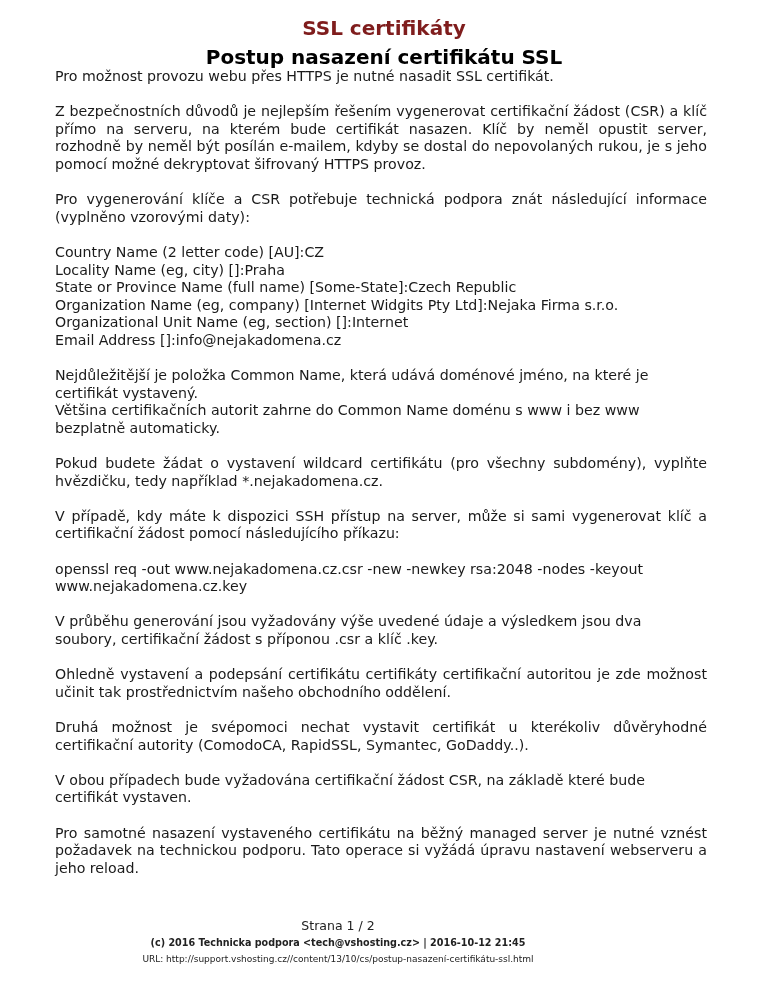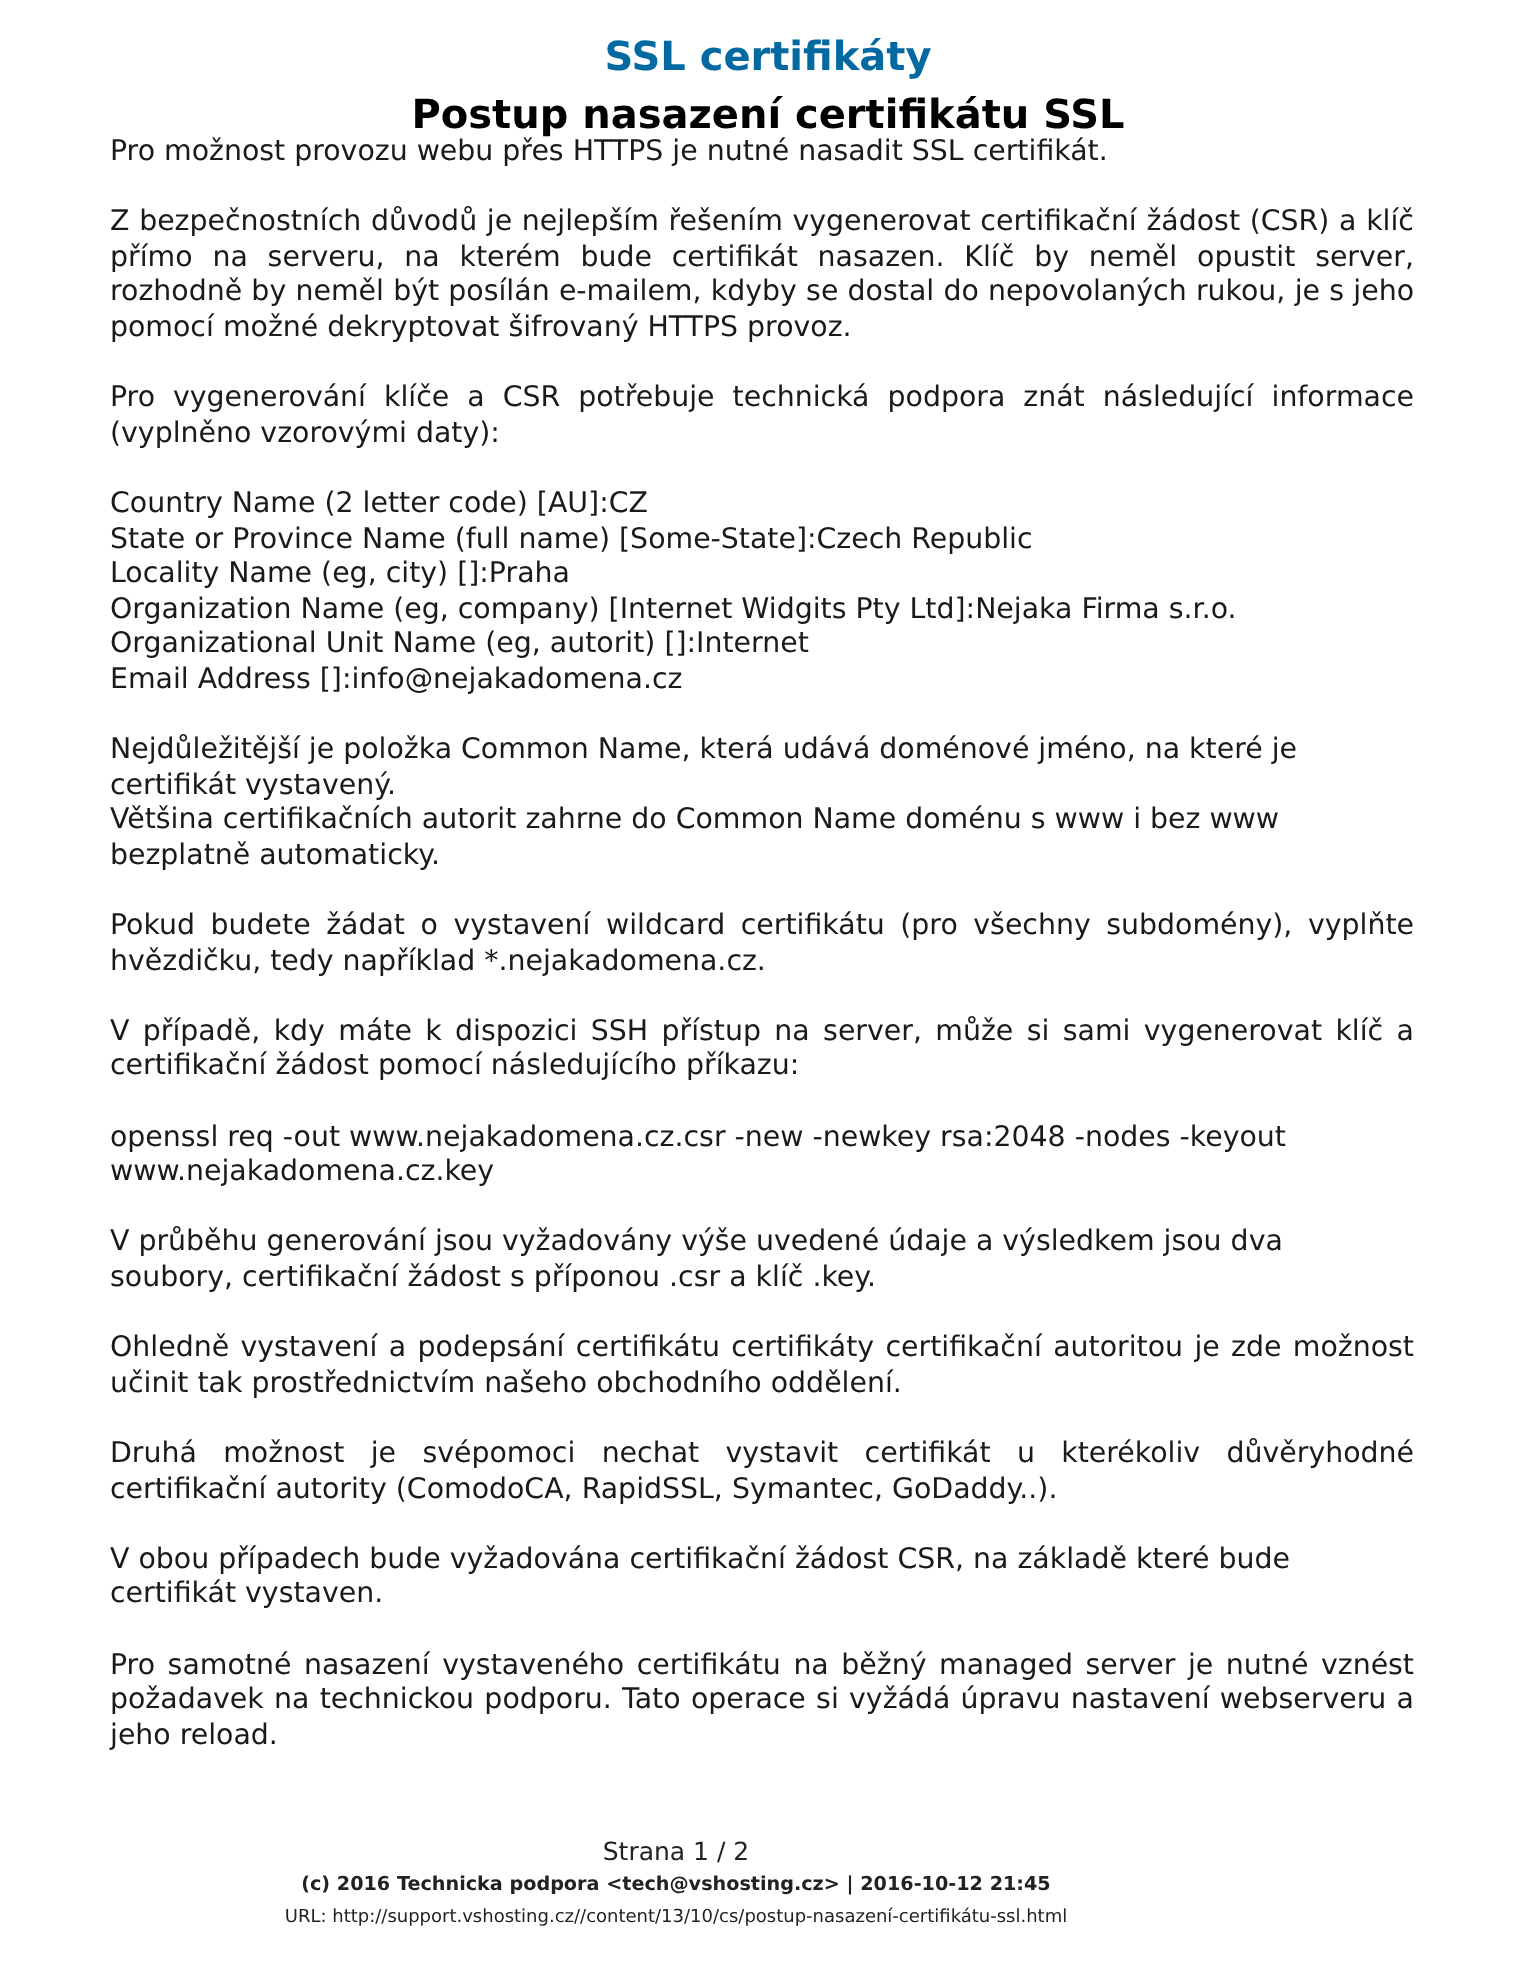--- a/index.html
+++ b/index.html
@@ -19,21 +19,21 @@
     position: absolute;
     left: 0;
     top: 14px;
     width: 768px;
     text-align: center;
   }
   .title {
     font-weight: bold;
     font-size: 20px;
     line-height: 28px;
-    color: #0369a1;
+    color: #7f1d1d;
     margin: 0;
   }
   .subtitle {
     font-weight: bold;
     font-size: 20px;
     line-height: 28px;
     color: #000;
     margin: 1px 0 0 0;
   }
   .content {
@@ -89,24 +89,24 @@
 
 <div class="content">
   <p class="nojust">Pro možnost provozu webu přes HTTPS je nutné nasadit SSL certifikát.</p>
 
   <p>Z bezpečnostních důvodů je nejlepším řešením vygenerovat certifikační žádost (CSR) a klíč přímo na serveru, na kterém bude certifikát nasazen. Klíč by neměl opustit server, rozhodně by neměl být posílán e-mailem, kdyby se dostal do nepovolaných rukou, je s jeho pomocí možné dekryptovat šifrovaný HTTPS provoz.</p>
 
   <p>Pro vygenerování klíče a CSR potřebuje technická podpora znát následující informace (vyplněno vzorovými daty):</p>
 
   <p class="nojust">
     <span class="line">Country Name (2 letter code) [AU]:CZ</span>
+    <span class="line">Locality Name (eg, city) []:Praha</span>
     <span class="line">State or Province Name (full name) [Some-State]:Czech Republic</span>
-    <span class="line">Locality Name (eg, city) []:Praha</span>
     <span class="line">Organization Name (eg, company) [Internet Widgits Pty Ltd]:Nejaka Firma s.r.o.</span>
-    <span class="line">Organizational Unit Name (eg, autorit) []:Internet</span>
+    <span class="line">Organizational Unit Name (eg, section) []:Internet</span>
     <span class="line">Email Address []:info@nejakadomena.cz</span>
   </p>
 
   <p class="nojust">
     <span style="display:block">Nejdůležitější je položka Common Name, která udává doménové jméno, na které je certifikát vystavený.</span>
     <span style="display:block">Většina certifikačních autorit zahrne do Common Name doménu s www i bez www bezplatně automaticky.</span>
   </p>
 
   <p>Pokud budete žádat o vystavení wildcard certifikátu (pro všechny subdomény), vyplňte hvězdičku, tedy například *.nejakadomena.cz.</p>
 

